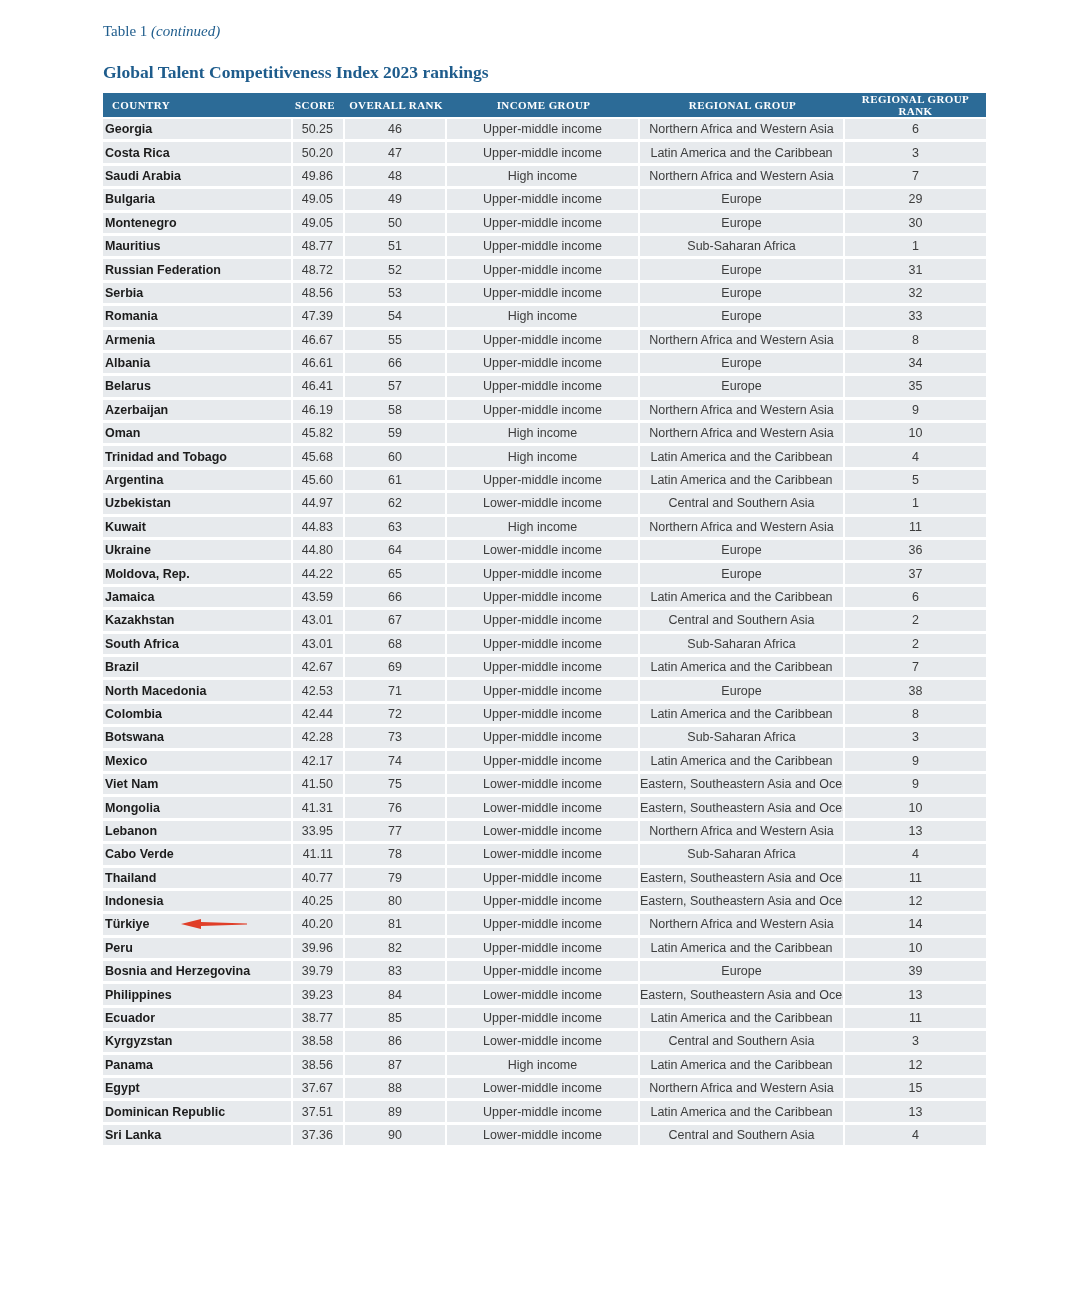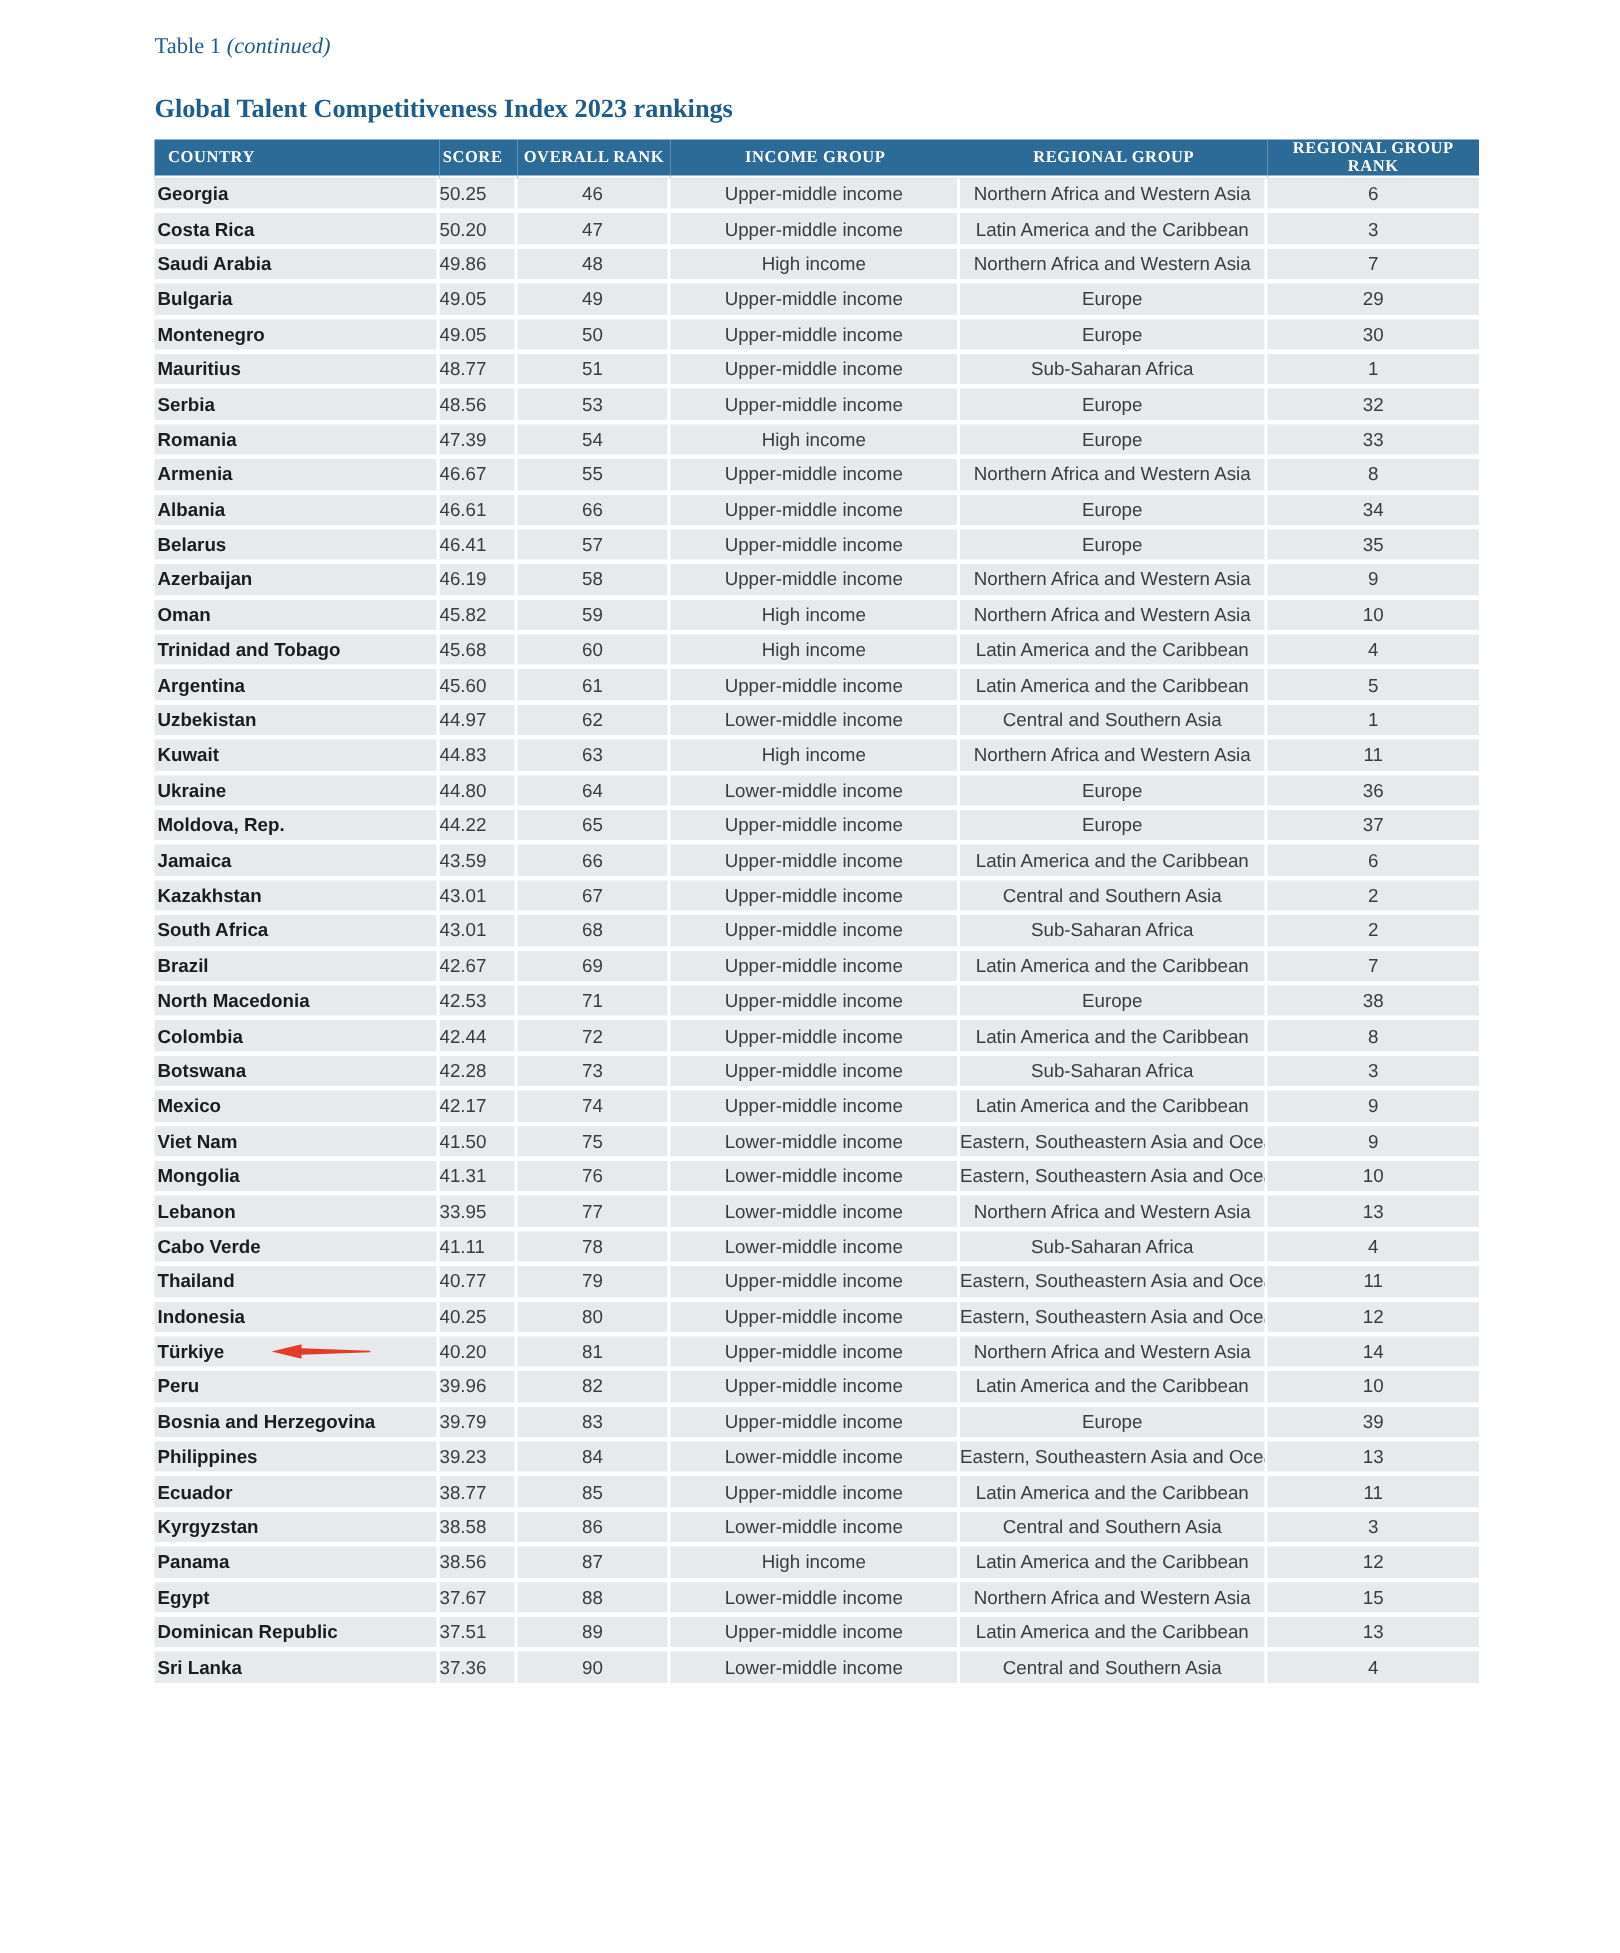--- a/index.html
+++ b/index.html
@@ -48,21 +48,21 @@
     background:var(--row-bg);height:23.4px;vertical-align:middle;
     font-size:12.5px;color:var(--cell-text);
     border-bottom:3px solid #ffffff;border-right:2px solid #ffffff;
     padding:0;white-space:nowrap;overflow:hidden;
   }
   tbody td:last-child{border-right:none;}
   tbody td.country{
     font-weight:bold;color:var(--country-text);
     text-align:left;padding-left:2px;position:relative;
   }
-  tbody td.score{text-align:left;padding-right:10px;}
+  tbody td.score{text-align:right;padding-right:10px;}
   tbody td.rank,tbody td.income,tbody td.regional,tbody td.grouprank{text-align:center;}
   .arrow-inline{position:absolute;left:78px;top:50%;transform:translateY(-50%);}
   .footer-note{
     font-family:"Liberation Serif",serif;font-style:italic;color:var(--accent);
     font-size:11.5px;text-align:right;margin-top:3px;
   }
 </style>
 </head>
 <body>
 
@@ -132,20 +132,28 @@
         </tr>
         <tr>
           <td class="country">Mauritius</td>
           <td class="score">48.77</td>
           <td class="rank">51</td>
           <td class="income">Upper-middle income</td>
           <td class="regional">Sub-Saharan Africa</td>
           <td class="grouprank">1</td>
         </tr>
         <tr>
+          <td class="country">Russian Federation</td>
+          <td class="score">48.72</td>
+          <td class="rank">52</td>
+          <td class="income">Upper-middle income</td>
+          <td class="regional">Europe</td>
+          <td class="grouprank">31</td>
+        </tr>
+        <tr>
           <td class="country">Serbia</td>
           <td class="score">48.56</td>
           <td class="rank">53</td>
           <td class="income">Upper-middle income</td>
           <td class="regional">Europe</td>
           <td class="grouprank">32</td>
         </tr>
         <tr>
           <td class="country">Romania</td>
           <td class="score">47.39</td>

